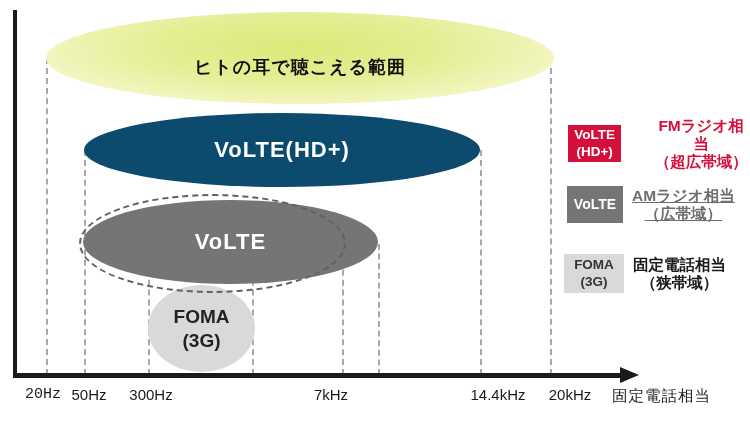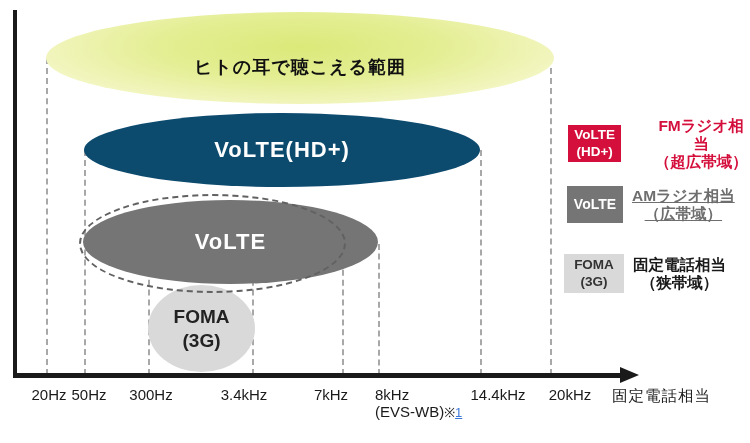--- a/index.html
+++ b/index.html
@@ -82,29 +82,24 @@
 
   <div class="ellipse el-foma">
     <span class="lbl">FOMA</span>
     <span class="lbl">(3G)</span>
   </div>
 
   <div class="y-axis"></div>
   <div class="x-axis"></div>
   <div class="x-arrow"></div>
 
-  <div class="tick" style="left:9px;">20Hz</div>
+  <div class="tick" style="left:3px;font-family:Liberation Mono, monospace;">20Hz</div>
   <div class="tick" style="left:49px;">50Hz</div>
   <div class="tick" style="left:111px;">300Hz</div>
-  <div class="tick" style="left:204px;">3.4kHz</div>
   <div class="tick" style="left:291px;">7kHz</div>
-  <div class="tick tick-left" style="left:375px;">
-    <span>8kHz</span><br>
-    <span class="tick-sub">(EVS-WB)</span><span class="foot-mark">※</span><span class="foot-link">1</span>
-  </div>
   <div class="tick" style="left:458px;">14.4kHz</div>
   <div class="tick" style="left:530px;">20kHz</div>
   <div class="axis-title">固定電話相当</div>
 
   <div class="legend-row badge-red" style="left:568px;top:117px;">
     <div class="badge">
       <span>VoLTE</span>
       <span>(HD+)</span>
     </div>
     <div class="legend-text legend-text-red">

